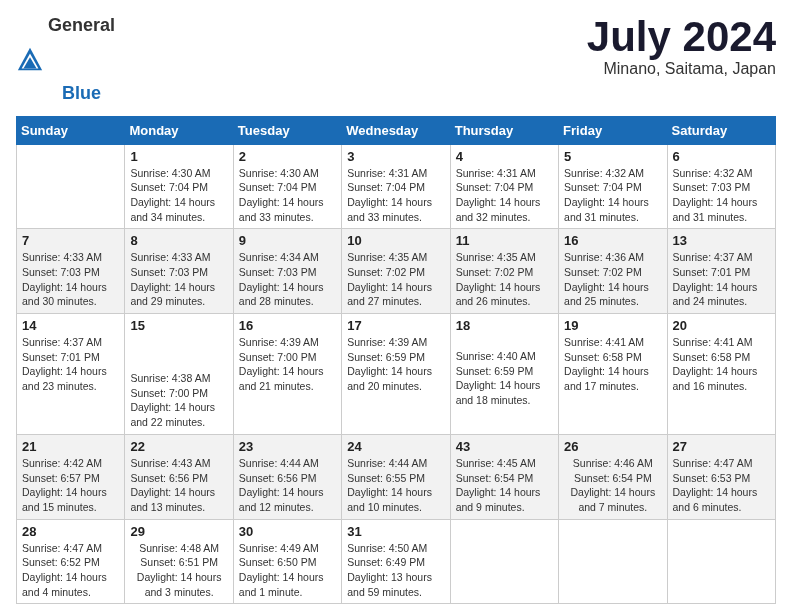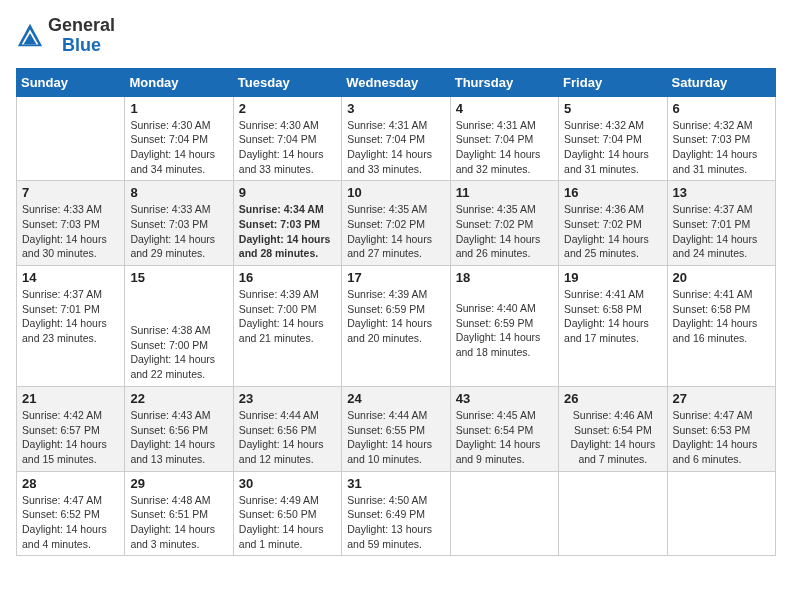--- a/index.html
+++ b/index.html
@@ -18,20 +18,21 @@
     }
     .logo {
       display: flex;
       align-items: center;
       gap: 4px;
     }
     .logo-text {
       display: flex;
       flex-direction: column;
       line-height: 1.1;
+      gap: 48px;
     }
     .logo-general {
       font-size: 18px;
       font-weight: bold;
       color: #333;
     }
     .logo-blue {
       font-size: 18px;
       font-weight: bold;
       color: #1a6bb5;
@@ -109,20 +110,22 @@
       <polygon points="15,2 28,26 2,26" fill="#1a6bb5"></polygon>
       <polygon points="15,8 24,24 6,24" fill="#fff"></polygon>
       <polygon points="15,12 22,24 8,24" fill="#1a6bb5"></polygon>
     </svg>
     <div class="logo-text">
       <span class="logo-general">General</span>
       <span class="logo-blue">Blue</span>
     </div>
   </div>
   <div class="title-block">
+    <div class="month-title">July 2024</div>
+    <div class="location">Minano, Saitama, Japan</div>
   </div>
 </div>
 
 <table class="calendar">
   <thead>
     <tr>
     <th>Sunday</th>
         <th>Monday</th>
         <th>Tuesday</th>
         <th>Wednesday</th>
@@ -187,21 +190,21 @@
         </td>
         <td>
           <span class="day-number">8</span>
           <div class="day-info" style="white-space: pre-line;">Sunrise: 4:33 AM
 Sunset: 7:03 PM
 Daylight: 14 hours
 and 29 minutes.</div>
         </td>
         <td>
           <span class="day-number">9</span>
-          <div class="day-info" style="white-space: pre-line; font-weight: bold;">Sunrise: 4:34 AM
+          <div class="day-info" style="white-space: pre-line;">Sunrise: 4:34 AM
 Sunset: 7:03 PM
 Daylight: 14 hours
 and 28 minutes.</div>
         </td>
         <td>
           <span class="day-number">10</span>
           <div class="day-info" style="white-space: pre-line;">Sunrise: 4:35 AM
 Sunset: 7:02 PM
 Daylight: 14 hours
 and 27 minutes.</div>
@@ -333,21 +336,21 @@
       <tr>
         <td>
           <span class="day-number">28</span>
           <div class="day-info" style="white-space: pre-line;">Sunrise: 4:47 AM
 Sunset: 6:52 PM
 Daylight: 14 hours
 and 4 minutes.</div>
         </td>
         <td>
           <span class="day-number">29</span>
-          <div class="day-info" style="white-space: pre-line;">Sunrise: 4:48 AM
+          <div class="day-info" style="white-space: pre-line; text-align: center;">Sunrise: 4:48 AM
 Sunset: 6:51 PM
 Daylight: 14 hours
 and 3 minutes.</div>
         </td>
         <td>
           <span class="day-number">30</span>
           <div class="day-info" style="white-space: pre-line;">Sunrise: 4:49 AM
 Sunset: 6:50 PM
 Daylight: 14 hours
 and 1 minute.</div>

